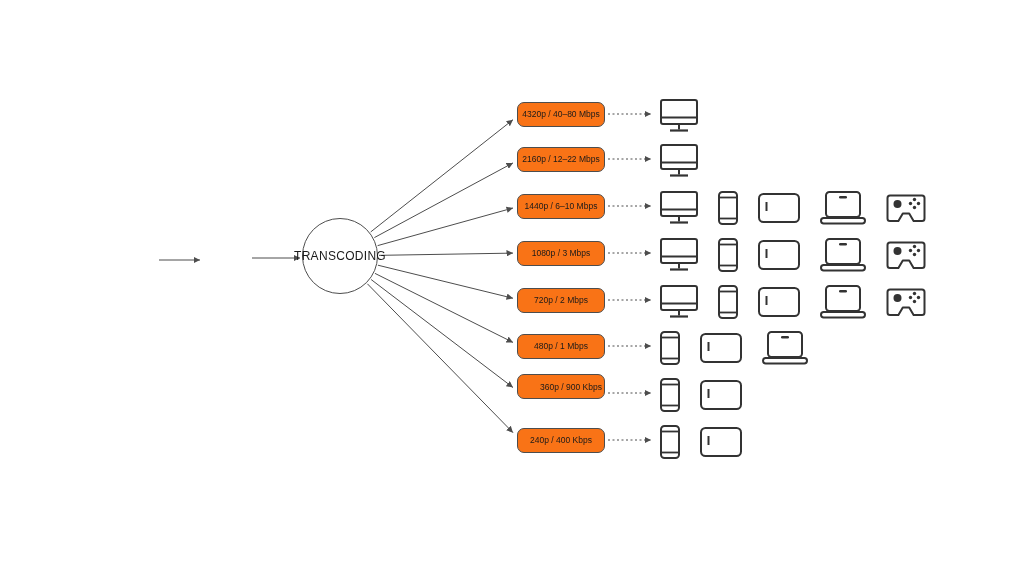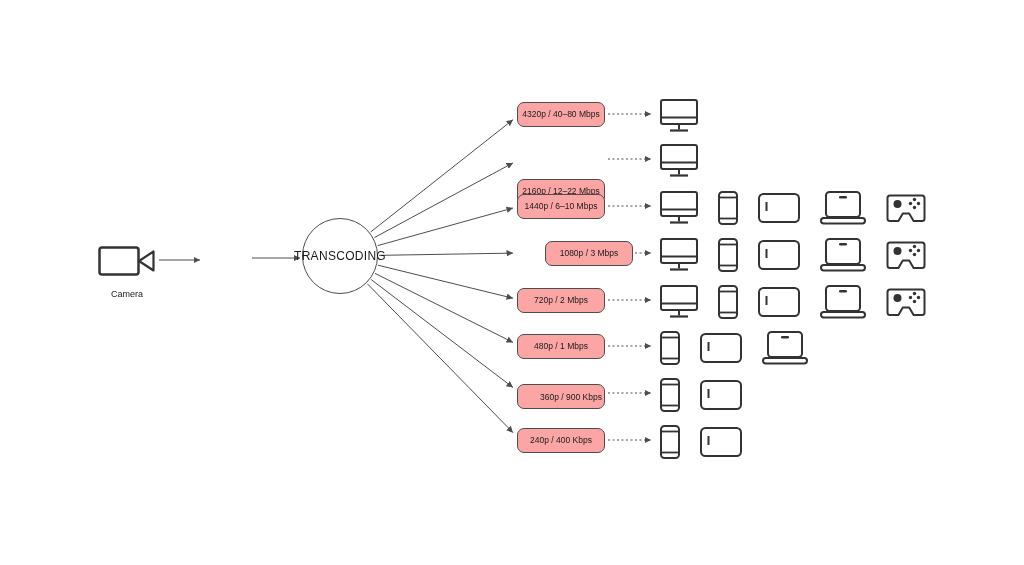--- a/index.html
+++ b/index.html
@@ -51,21 +51,21 @@
     color: #1a1a1a;
     box-sizing: border-box;
     z-index: 2;
   }
   .quality-box {
     position: absolute;
     left: 517px;
     width: 88px; height: 25px;
     border: 1px solid #4d4d4d;
     border-radius: 7px;
-    background: #fca5a5;
+    background: #f97316;
     display: flex;
     align-items: center;
     justify-content: center;
     box-sizing: border-box;
     z-index: 2;
   }
   .quality-box span {
     font-size: 8.5px;
     color: #1a1a1a;
     white-space: nowrap;
@@ -106,46 +106,39 @@
         <line x1="608" y1="300" x2="651" y2="300" stroke="#4d4d4d" stroke-width="1" stroke-dasharray="2 2.5" marker-end="url(#ah)"></line>
         <line x1="374.9307076409381" y1="273.3449031044658" x2="513" y2="342.4" stroke="#4d4d4d" stroke-width="1" marker-end="url(#ah)"></line>
         <line x1="608" y1="346" x2="651" y2="346" stroke="#4d4d4d" stroke-width="1" stroke-dasharray="2 2.5" marker-end="url(#ah)"></line>
         <line x1="371.1122382545792" y1="279.51656077725437" x2="513" y2="387.52" stroke="#4d4d4d" stroke-width="1" marker-end="url(#ah)"></line>
         <line x1="608" y1="393" x2="651" y2="393" stroke="#4d4d4d" stroke-width="1" stroke-dasharray="2 2.5" marker-end="url(#ah)"></line>
         <line x1="367.3687578043032" y1="283.7840079227133" x2="513" y2="432.64" stroke="#4d4d4d" stroke-width="1" marker-end="url(#ah)"></line>
         <line x1="608" y1="440" x2="651" y2="440" stroke="#4d4d4d" stroke-width="1" stroke-dasharray="2 2.5" marker-end="url(#ah)"></line>
       </g>
   </svg>
 
-  <div class="node" id="camera-node">
-    <svg width="58" height="34" viewBox="0 0 58 34">
-      <rect x="1.5" y="3.5" width="39" height="27" rx="2.5" fill="none" stroke="#333333" stroke-width="2.5"></rect>
-      <path d="M41 17 L55.5 7.5 L55.5 26.5 Z" fill="none" stroke="#333333" stroke-width="2.2" stroke-linejoin="round"></path>
-    </svg>
-    <div class="node-label">Camera</div>
-  </div>
 
 
   <div id="transcoder-node">
     <span>TRANSCODING</span>
   </div>
 
   <div id="rows-layer">
       <div class="quality-box" style="top: 101.5px;">
         <span>4320p / 40–80 Mbps</span>
       </div>
       <div class="device-row" style="top: 96px;">
         <svg width="38" height="34" viewBox="0 0 38 34">
           <rect x="1" y="1" width="36" height="24" rx="2" fill="none" stroke="#333333" stroke-width="2"></rect>
           <line x1="1" y1="18.5" x2="37" y2="18.5" stroke="#333333" stroke-width="2"></line>
           <line x1="19" y1="25" x2="19" y2="30.5" stroke="#333333" stroke-width="2"></line>
           <line x1="10" y1="31.5" x2="28" y2="31.5" stroke="#333333" stroke-width="2.2"></line>
         </svg>
       </div>
-      <div class="quality-box" style="top: 146.5px; margin-top: 32px;">
+      <div class="quality-box" style="top: 146.5px;">
         <span>2160p / 12–22 Mbps</span>
       </div>
       <div class="device-row" style="top: 141px;">
         <svg width="38" height="34" viewBox="0 0 38 34">
           <rect x="1" y="1" width="36" height="24" rx="2" fill="none" stroke="#333333" stroke-width="2"></rect>
           <line x1="1" y1="18.5" x2="37" y2="18.5" stroke="#333333" stroke-width="2"></line>
           <line x1="19" y1="25" x2="19" y2="30.5" stroke="#333333" stroke-width="2"></line>
           <line x1="10" y1="31.5" x2="28" y2="31.5" stroke="#333333" stroke-width="2.2"></line>
         </svg>
       </div>
@@ -175,21 +168,21 @@
         </svg>
         <svg width="40" height="29" viewBox="0 0 40 29">
           <path d="M4 1.5 h32 a2.5 2.5 0 0 1 2.5 2.5 v20.5 a2.5 2.5 0 0 1 -2.5 2.5 h-8.4 l-4.4 -7.6 h-6.4 l-4.4 7.6 h-8.4 a2.5 2.5 0 0 1 -2.5 -2.5 v-20.5 a2.5 2.5 0 0 1 2.5 -2.5 z" fill="none" stroke="#333333" stroke-width="2" stroke-linejoin="round"></path>
           <circle cx="11.5" cy="10" r="4" fill="#333333"></circle>
           <circle cx="28.5" cy="5.5" r="1.7" fill="#333333"></circle>
           <circle cx="24.5" cy="9.5" r="1.7" fill="#333333"></circle>
           <circle cx="32.5" cy="9.5" r="1.7" fill="#333333"></circle>
           <circle cx="28.5" cy="13.5" r="1.7" fill="#333333"></circle>
         </svg>
       </div>
-      <div class="quality-box" style="top: 240.5px; margin-left: 28px;">
+      <div class="quality-box" style="top: 240.5px;">
         <span>1080p / 3 Mbps</span>
       </div>
       <div class="device-row" style="top: 235px;">
         <svg width="38" height="34" viewBox="0 0 38 34">
           <rect x="1" y="1" width="36" height="24" rx="2" fill="none" stroke="#333333" stroke-width="2"></rect>
           <line x1="1" y1="18.5" x2="37" y2="18.5" stroke="#333333" stroke-width="2"></line>
           <line x1="19" y1="25" x2="19" y2="30.5" stroke="#333333" stroke-width="2"></line>
           <line x1="10" y1="31.5" x2="28" y2="31.5" stroke="#333333" stroke-width="2.2"></line>
         </svg>
         <svg width="20" height="34" viewBox="0 0 20 34">
@@ -260,21 +253,21 @@
         <svg width="42" height="30" viewBox="0 0 42 30">
           <rect x="1" y="1" width="40" height="28" rx="4.5" fill="none" stroke="#333333" stroke-width="2"></rect>
           <line x1="8.5" y1="9" x2="8.5" y2="18" stroke="#333333" stroke-width="2"></line>
         </svg>
         <svg width="46" height="34" viewBox="0 0 46 34">
           <rect x="6" y="1" width="34" height="25" rx="3.5" fill="none" stroke="#333333" stroke-width="2"></rect>
           <rect x="19" y="5" width="8" height="2.6" rx="1.3" fill="#333333"></rect>
           <rect x="1" y="27" width="44" height="5.5" rx="2.7" fill="none" stroke="#333333" stroke-width="2"></rect>
         </svg>
       </div>
-      <div class="quality-box" style="top: 384px; padding-left: 20px;">
+      <div class="quality-box" style="top: 374px; padding-left: 20px;">
         <span>360p / 900 Kbps</span>
       </div>
       <div class="device-row" style="top: 375px;">
         <svg width="20" height="34" viewBox="0 0 20 34">
           <rect x="1" y="1" width="18" height="32" rx="3.5" fill="none" stroke="#333333" stroke-width="2"></rect>
           <line x1="1.5" y1="6.5" x2="18.5" y2="6.5" stroke="#333333" stroke-width="1.8"></line>
           <line x1="1.5" y1="27.5" x2="18.5" y2="27.5" stroke="#333333" stroke-width="1.8"></line>
         </svg>
         <svg width="42" height="30" viewBox="0 0 42 30">
           <rect x="1" y="1" width="40" height="28" rx="4.5" fill="none" stroke="#333333" stroke-width="2"></rect>

